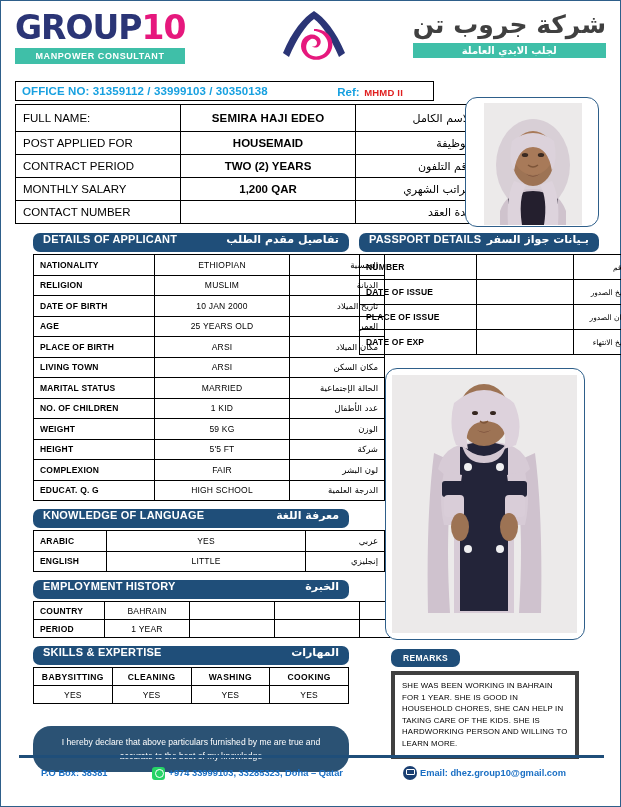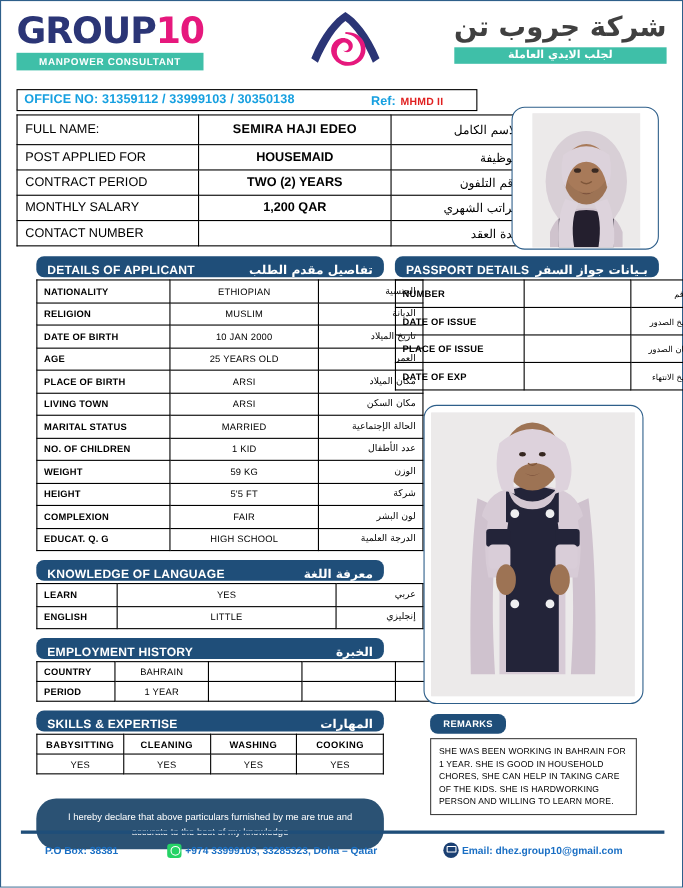--- a/index.html
+++ b/index.html
@@ -115,21 +115,21 @@
     background:#ece9ea;
     overflow:hidden;
   }
 
   
   .bar{
     background:#1f4e79;
     color:#ffffff;
     border-radius:7px;
     height:19px;
-    display:flex;align-items:flex-end;
+    display:flex;align-items:flex-start;
     padding:0 10px;
     box-sizing:border-box;
     font-size:11px;font-weight:bold;letter-spacing:.2px;
   }
   .bar .ar{margin-left:auto;direction:rtl;font-size:11px;font-family:"DejaVu Sans",sans-serif;}
 
   
   .cols{position:absolute;left:0;top:232px;width:621px;}
   .col-left{position:absolute;left:32px;top:0;width:316px;}
   .col-right{position:absolute;left:358px;top:0;width:240px;}
@@ -204,21 +204,21 @@
   
   .remarks-bar{
     position:absolute;left:390px;top:648px;
     background:#1f4e79;color:#fff;border-radius:7px;
     font-size:8.5px;font-weight:bold;letter-spacing:.3px;
     padding:4px 12px;
   }
   .remarks-box{
     position:absolute;left:390px;top:670px;
     width:188px;min-height:70px;
-    border:1px solid #404040;
+    border:4px solid #404040;
     padding:5px 7px;
     box-sizing:border-box;
     font-size:7.8px;line-height:11.6px;
     letter-spacing:.15px;
   }
 
   
   .footer-rule{
     position:absolute;left:18px;top:754px;width:585px;height:3px;background:#1f4e79;
   }
@@ -408,21 +408,21 @@
       <div class="gap"></div>
 
       <div class="bar">
         <span>KNOWLEDGE OF LANGUAGE</span>
         <span class="ar">معرفة اللغة</span>
       </div>
 
       <table class="dtable lang-t">
         <tbody>
             <tr>
-          <td class="k">LEARN</td>
+          <td class="k">ARABIC</td>
           <td class="val">YES</td>
           <td class="ar">عربي</td>
         </tr>
         <tr>
           <td class="k">ENGLISH</td>
           <td class="val">LITTLE</td>
           <td class="ar">إنجليزي</td>
         </tr>
       </tbody>
         </table>

